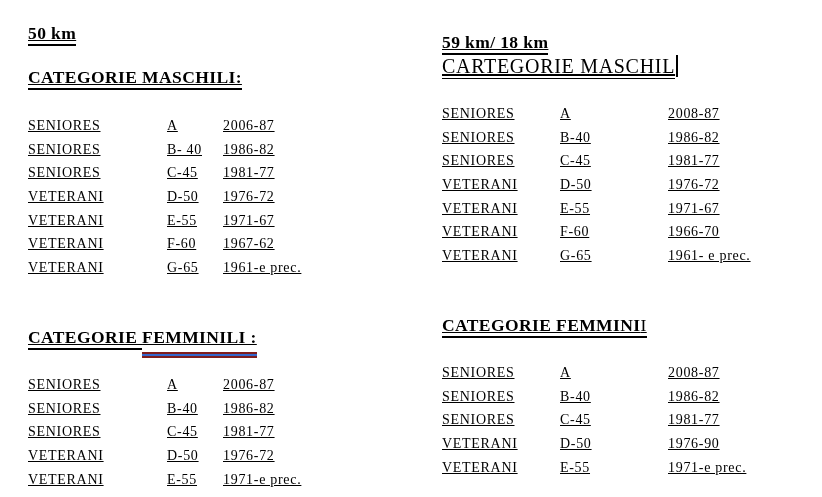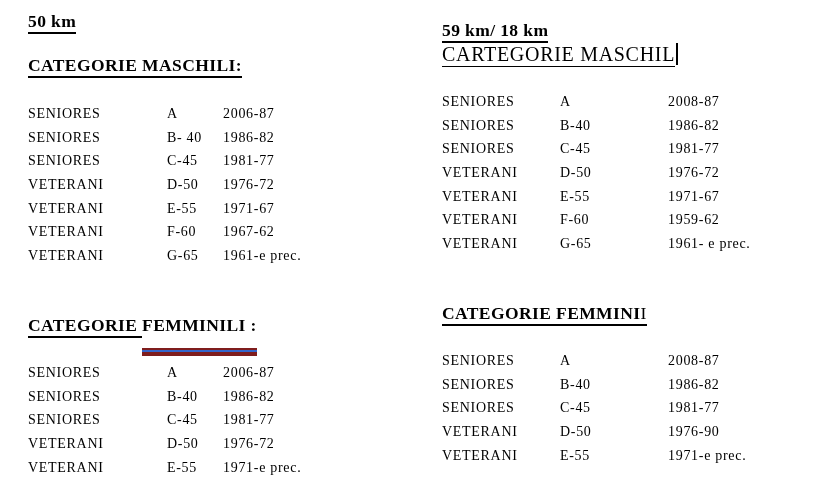--- a/index.html
+++ b/index.html
@@ -4,32 +4,32 @@
 <style>
   html,body{margin:0;padding:0;background:#ffffff;}
   .page{
     position:relative;
     width:822px;height:497px;
     background:#ffffff;
     color:#000;
     font-family:"Liberation Serif","DejaVu Serif",serif;
     overflow:hidden;
   }
-  .col{position:absolute;top:4px;}
+  .col{position:absolute;top:16px;text-decoration:underline;}
   .col-left{left:28px;width:404px;}
   .col-right{left:442px;width:376px;}
 
   .hline{white-space:pre;}
   .h-bold{font-weight:bold;font-size:17.5px;letter-spacing:0.4px;}
   .h-reg{font-weight:normal;font-size:20px;letter-spacing:0.7px;}
 
   .u{border-bottom:2px solid #000;padding-bottom:1px;}
   .u-thin{border-bottom:1.5px solid #000;padding-bottom:1px;}
 
-  .grammar{position:relative;border-bottom:8px solid #7f1d1d;padding-bottom:13px;}
+  .grammar{position:relative;border-bottom:6px solid #7f1d1d;padding-bottom:5px;}
   .grammar::after{
     content:"";position:absolute;left:0;right:0;bottom:-4px;height:2px;
     background:var(--grammar-blue,#3366CC);
   }
 
   
   .lt-dist {margin-top:6px;  line-height:22px;}
   .lt-men  {margin-top:21px;  line-height:24px;}
   .rt-dist {margin-top:15px; line-height:23px;}
   .rt-men  {margin-top:0;    line-height:24px;}
@@ -90,21 +90,21 @@
     <div class="hline h-bold rt-dist"><span class="u">59 km/ 18 km</span></div>
 
     <div class="hline h-reg rt-men"><span class="u-thin">CARTEGORIE MASCHIL</span><span class="caret"></span></div>
 
     <div class="cat-table right-cols rtbl-top">
         <div class="cat-row"><span>SENIORES</span><span>A</span><span>2008-87</span></div>
         <div class="cat-row"><span>SENIORES</span><span>B-40</span><span>1986-82</span></div>
         <div class="cat-row"><span>SENIORES</span><span>C-45</span><span>1981-77</span></div>
         <div class="cat-row"><span>VETERANI</span><span>D-50</span><span>1976-72</span></div>
         <div class="cat-row"><span>VETERANI</span><span>E-55</span><span>1971-67</span></div>
-        <div class="cat-row"><span>VETERANI</span><span>F-60</span><span>1959-62</span></div>
+        <div class="cat-row"><span>VETERANI</span><span>F-60</span><span>1966-70</span></div>
         <div class="cat-row"><span>VETERANI</span><span>G-65</span><span>1961- e prec.</span></div>
       </div>
 
     <div class="hline h-bold hdr-fem"><span class="u"><span>CATEGORIE FEMMINI</span><span style="font-weight:normal">I</span></span></div>
 
     <div class="cat-table right-cols tbl-bot">
         <div class="cat-row"><span>SENIORES</span><span>A</span><span>2008-87</span></div>
         <div class="cat-row"><span>SENIORES</span><span>B-40</span><span>1986-82</span></div>
         <div class="cat-row"><span>SENIORES</span><span>C-45</span><span>1981-77</span></div>
         <div class="cat-row"><span>VETERANI</span><span>D-50</span><span>1976-90</span></div>

